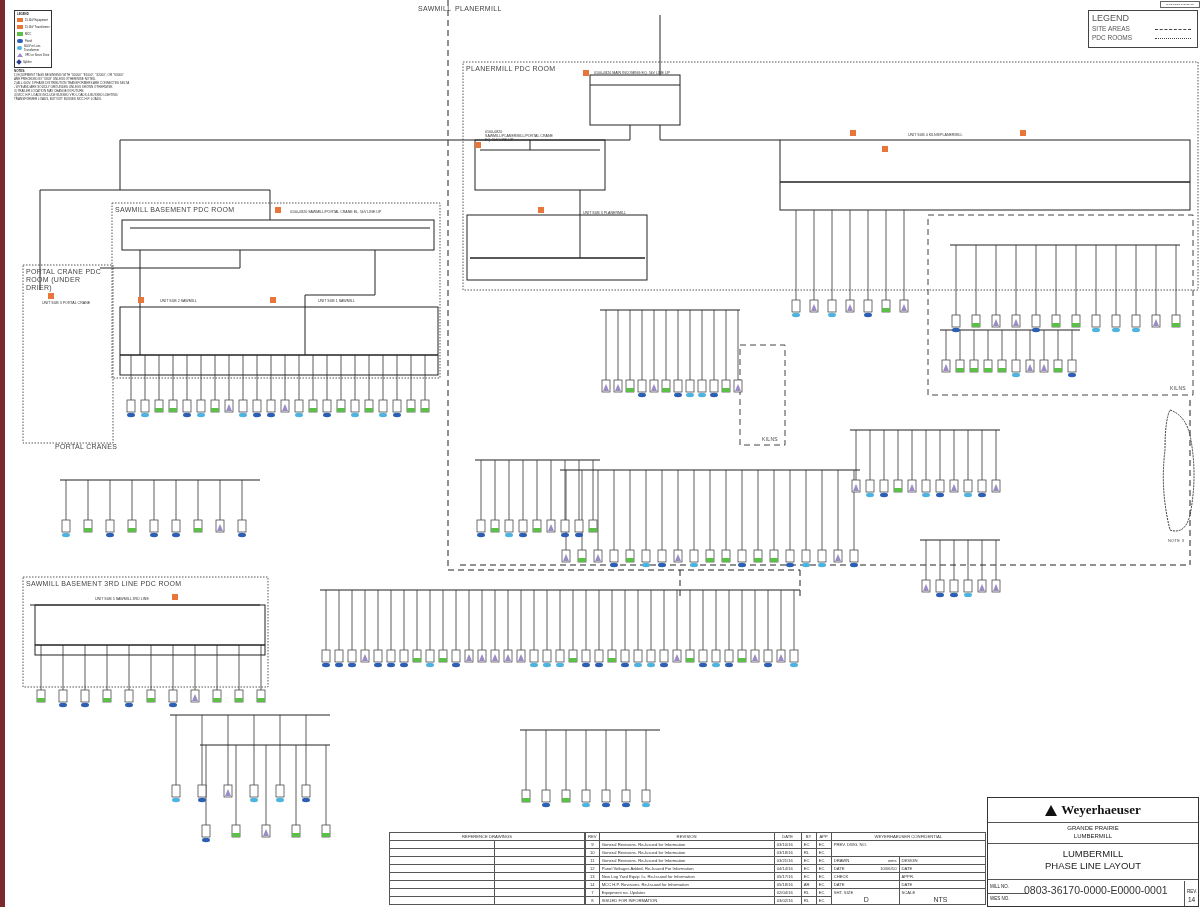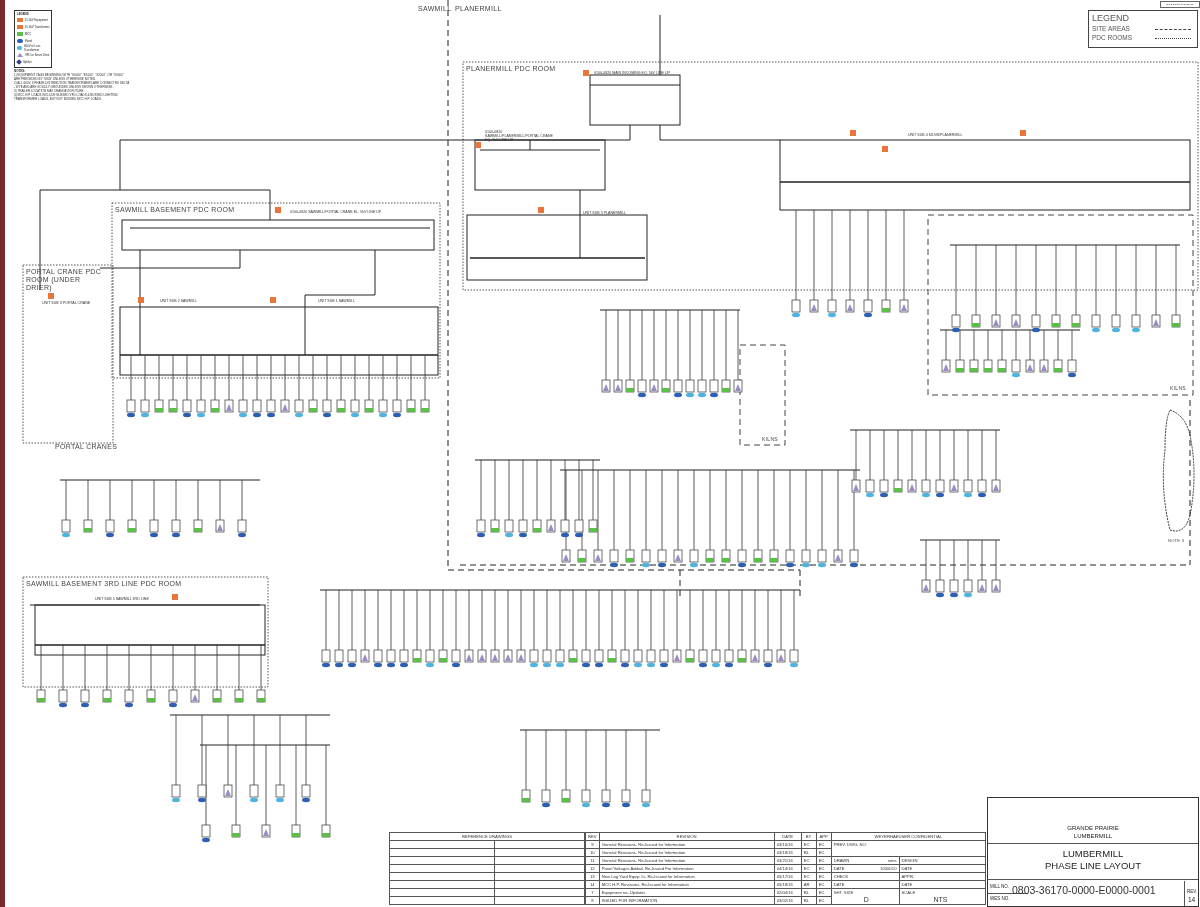--- a/index.html
+++ b/index.html
@@ -30,21 +30,21 @@
   #ref-table{left:389px;top:832px;width:196px;}
   #rev-table{left:585px;top:832px;width:401px;}
   #titlebox{position:absolute;left:987px;top:797px;width:210px;height:108px;border:1.5px solid #333;background:#fff;}
   #titlebox .logo{position:absolute;left:0;top:0;width:210px;height:24px;border-bottom:1px solid #555;display:flex;align-items:center;justify-content:center;gap:4px;}
   #titlebox .logo .tri{width:0;height:0;border-left:6px solid transparent;border-right:6px solid transparent;border-bottom:11px solid #111;}
   #titlebox .logo .name{font-family:"Liberation Serif",serif;font-weight:bold;font-size:13px;color:#111;}
   #titlebox .site{position:absolute;left:0;top:24px;width:210px;height:19px;border-bottom:1px solid #555;text-align:center;font-size:6px;line-height:8px;padding-top:2px;}
   #titlebox .dwg{position:absolute;left:0;top:44px;width:210px;height:38px;border-bottom:1px solid #555;text-align:center;font-size:9.5px;line-height:12px;padding-top:6px;box-sizing:border-box;}
   #titlebox .mill-lbl{position:absolute;left:2px;top:86px;font-size:4.5px;}
   #titlebox .wes-lbl{position:absolute;left:2px;top:98px;font-size:4.5px;}
-  #titlebox .num{position:absolute;left:24px;top:86px;font-size:10.5px;color:#333;}
+  #titlebox .num{position:absolute;left:36px;top:86px;font-size:10.5px;color:#333;}
   #titlebox .revbox{position:absolute;left:196px;top:83px;width:14px;height:25px;border-left:1px solid #555;}
   #titlebox .rev-lbl{position:absolute;left:2px;top:8px;font-size:4.5px;}
   #titlebox .rev-val{position:absolute;left:3px;top:15px;font-size:6.5px;}
   #titlebox .hline{position:absolute;left:0;top:95px;width:40px;border-top:1px solid #555;}
   .badge-o{fill:#e8763a;}
 </style>
 </head>
 <body>
 
 <div id="sheet">
@@ -880,20 +880,24 @@
       <td style="text-align:center">8</td>
           <td>ISSUED FOR INFORMATION</td>
           <td>03/02/16</td>
           <td>RL</td>
           <td>EC</td>
     </tr>
   </tbody>
     </table>
 
   <div id="titlebox">
+    <div class="logo">
+      <span class="tri"></span>
+      <span class="name">Weyerhaeuser</span>
+    </div>
     <div class="site">
       <div>GRANDE PRAIRIE</div>
       <div>LUMBERMILL</div>
     </div>
     <div class="dwg">
       <div>LUMBERMILL</div>
       <div>PHASE LINE LAYOUT</div>
     </div>
     <div class="mill-lbl">MILL NO.</div>
     <div class="hline"></div>

